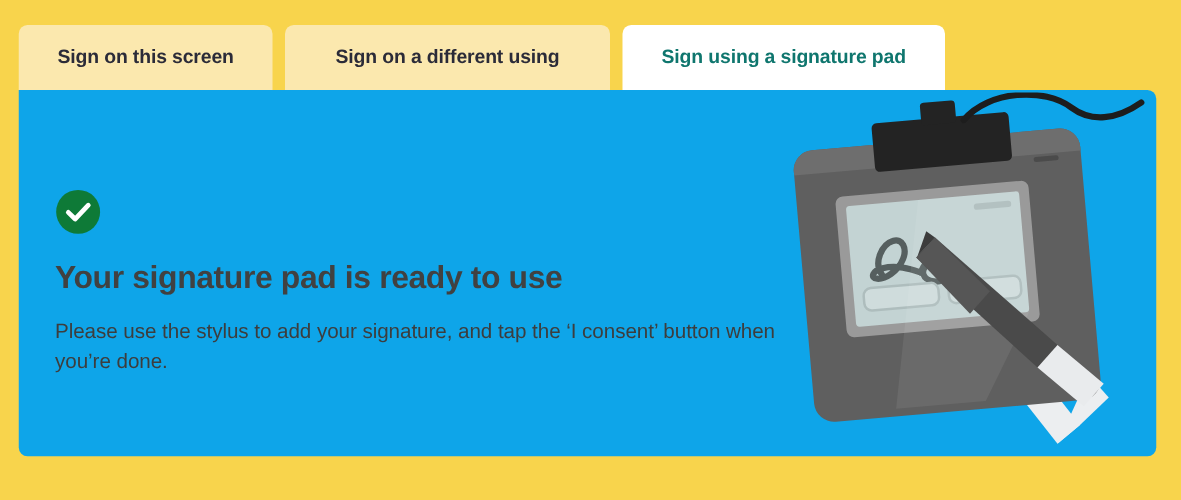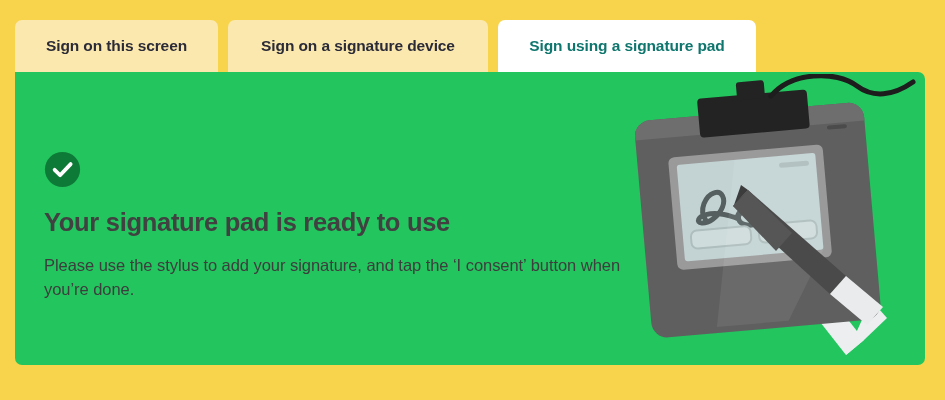--- a/index.html
+++ b/index.html
@@ -57,21 +57,21 @@
     color: #0f766e;
   }
 
   
   .panel {
     position: absolute;
     left: 15px;
     top: 72px;
     width: 910px;
     height: 293px;
-    background: #22c55e;
+    background: #0ea5e9;
     border-radius: 0 7px 7px 7px;
     overflow: hidden;
   }
 
   .panel-inner {
     position: relative;
     width: 100%;
     height: 100%;
   }
 
@@ -122,21 +122,21 @@
 </head>
 <body>
 
 <div class="root">
 
   <div class="tabs">
     <div class="tab inactive">
       <span>Sign on this screen</span>
     </div>
     <div class="tab inactive">
-      <span>Sign on a signature device</span>
+      <span>Sign on a different using</span>
     </div>
     <div class="tab active">
       <span>Sign using a signature pad</span>
     </div>
   </div>
 
   <div class="panel">
     <div class="panel-inner">
 
       <div class="text-col">

